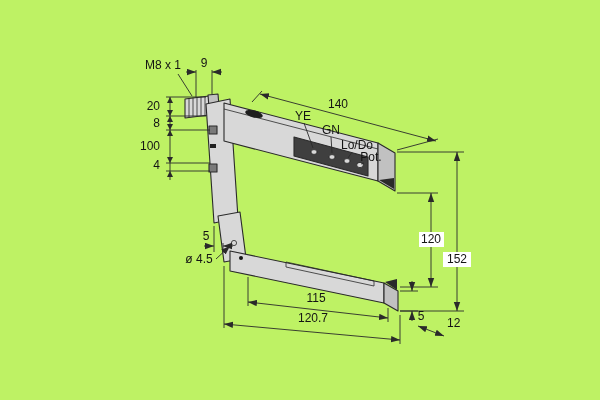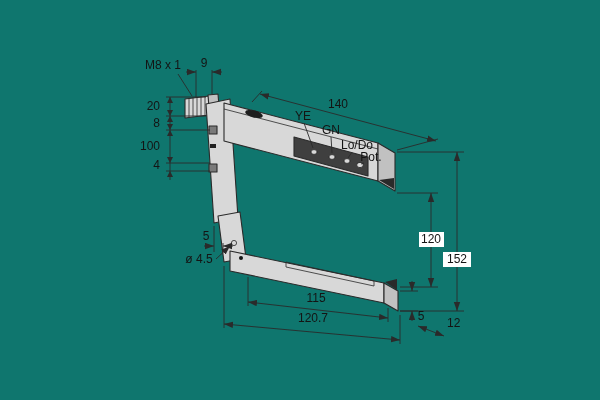--- a/index.html
+++ b/index.html
@@ -1,16 +1,16 @@
 <!DOCTYPE html>
 <html><head>
 <meta charset="utf-8">
 <style>
   html,body{margin:0;padding:0;background:#ffffff;}
-  .stage{width:600px;height:400px;position:relative;background:#0f766e;overflow:hidden;
+  .stage{width:600px;height:400px;position:relative;background:#bef264;overflow:hidden;
          font-family:"Liberation Sans",sans-serif;}
   svg{display:block;}
   .outline{stroke:#2a2a2a;stroke-width:1.1;stroke-linejoin:round;}
   .thin{stroke:#2a2a2a;stroke-width:0.8;fill:none;}
   .dim{stroke:#2a2a2a;stroke-width:0.9;fill:none;}
   .lbl{font:12px "Liberation Sans",sans-serif;fill:#141414;}
   .arrow{fill:#2a2a2a;stroke:none;}
   .mask{fill:#ffffff;stroke:none;}
 </style>
 </head>

